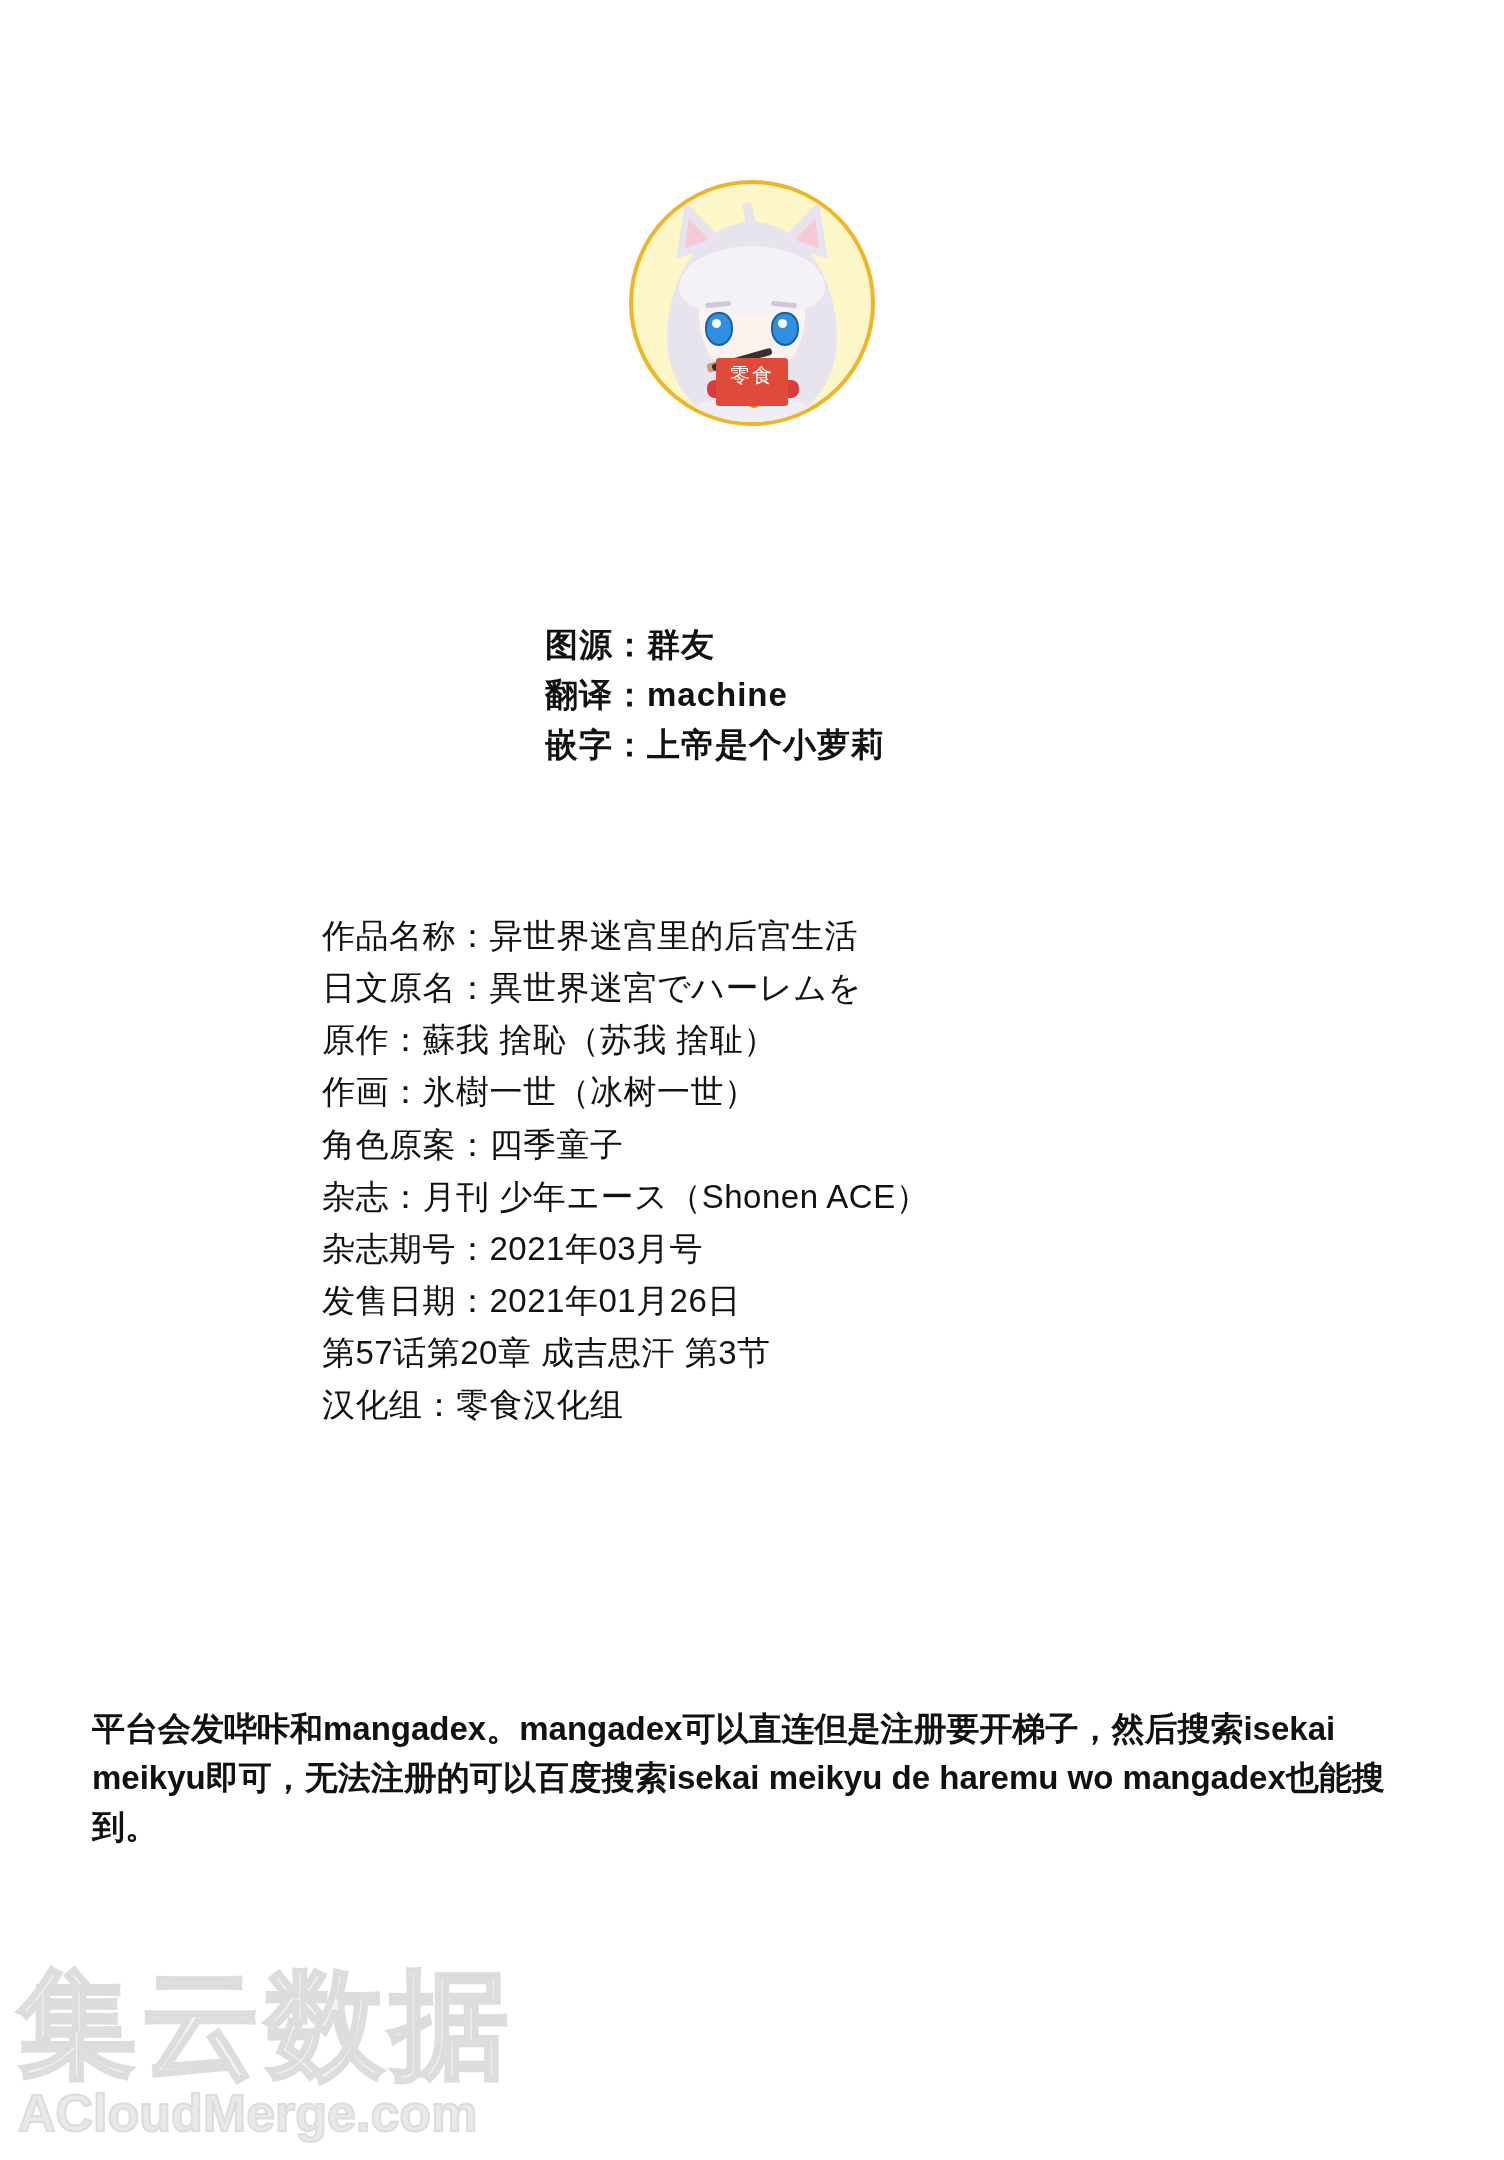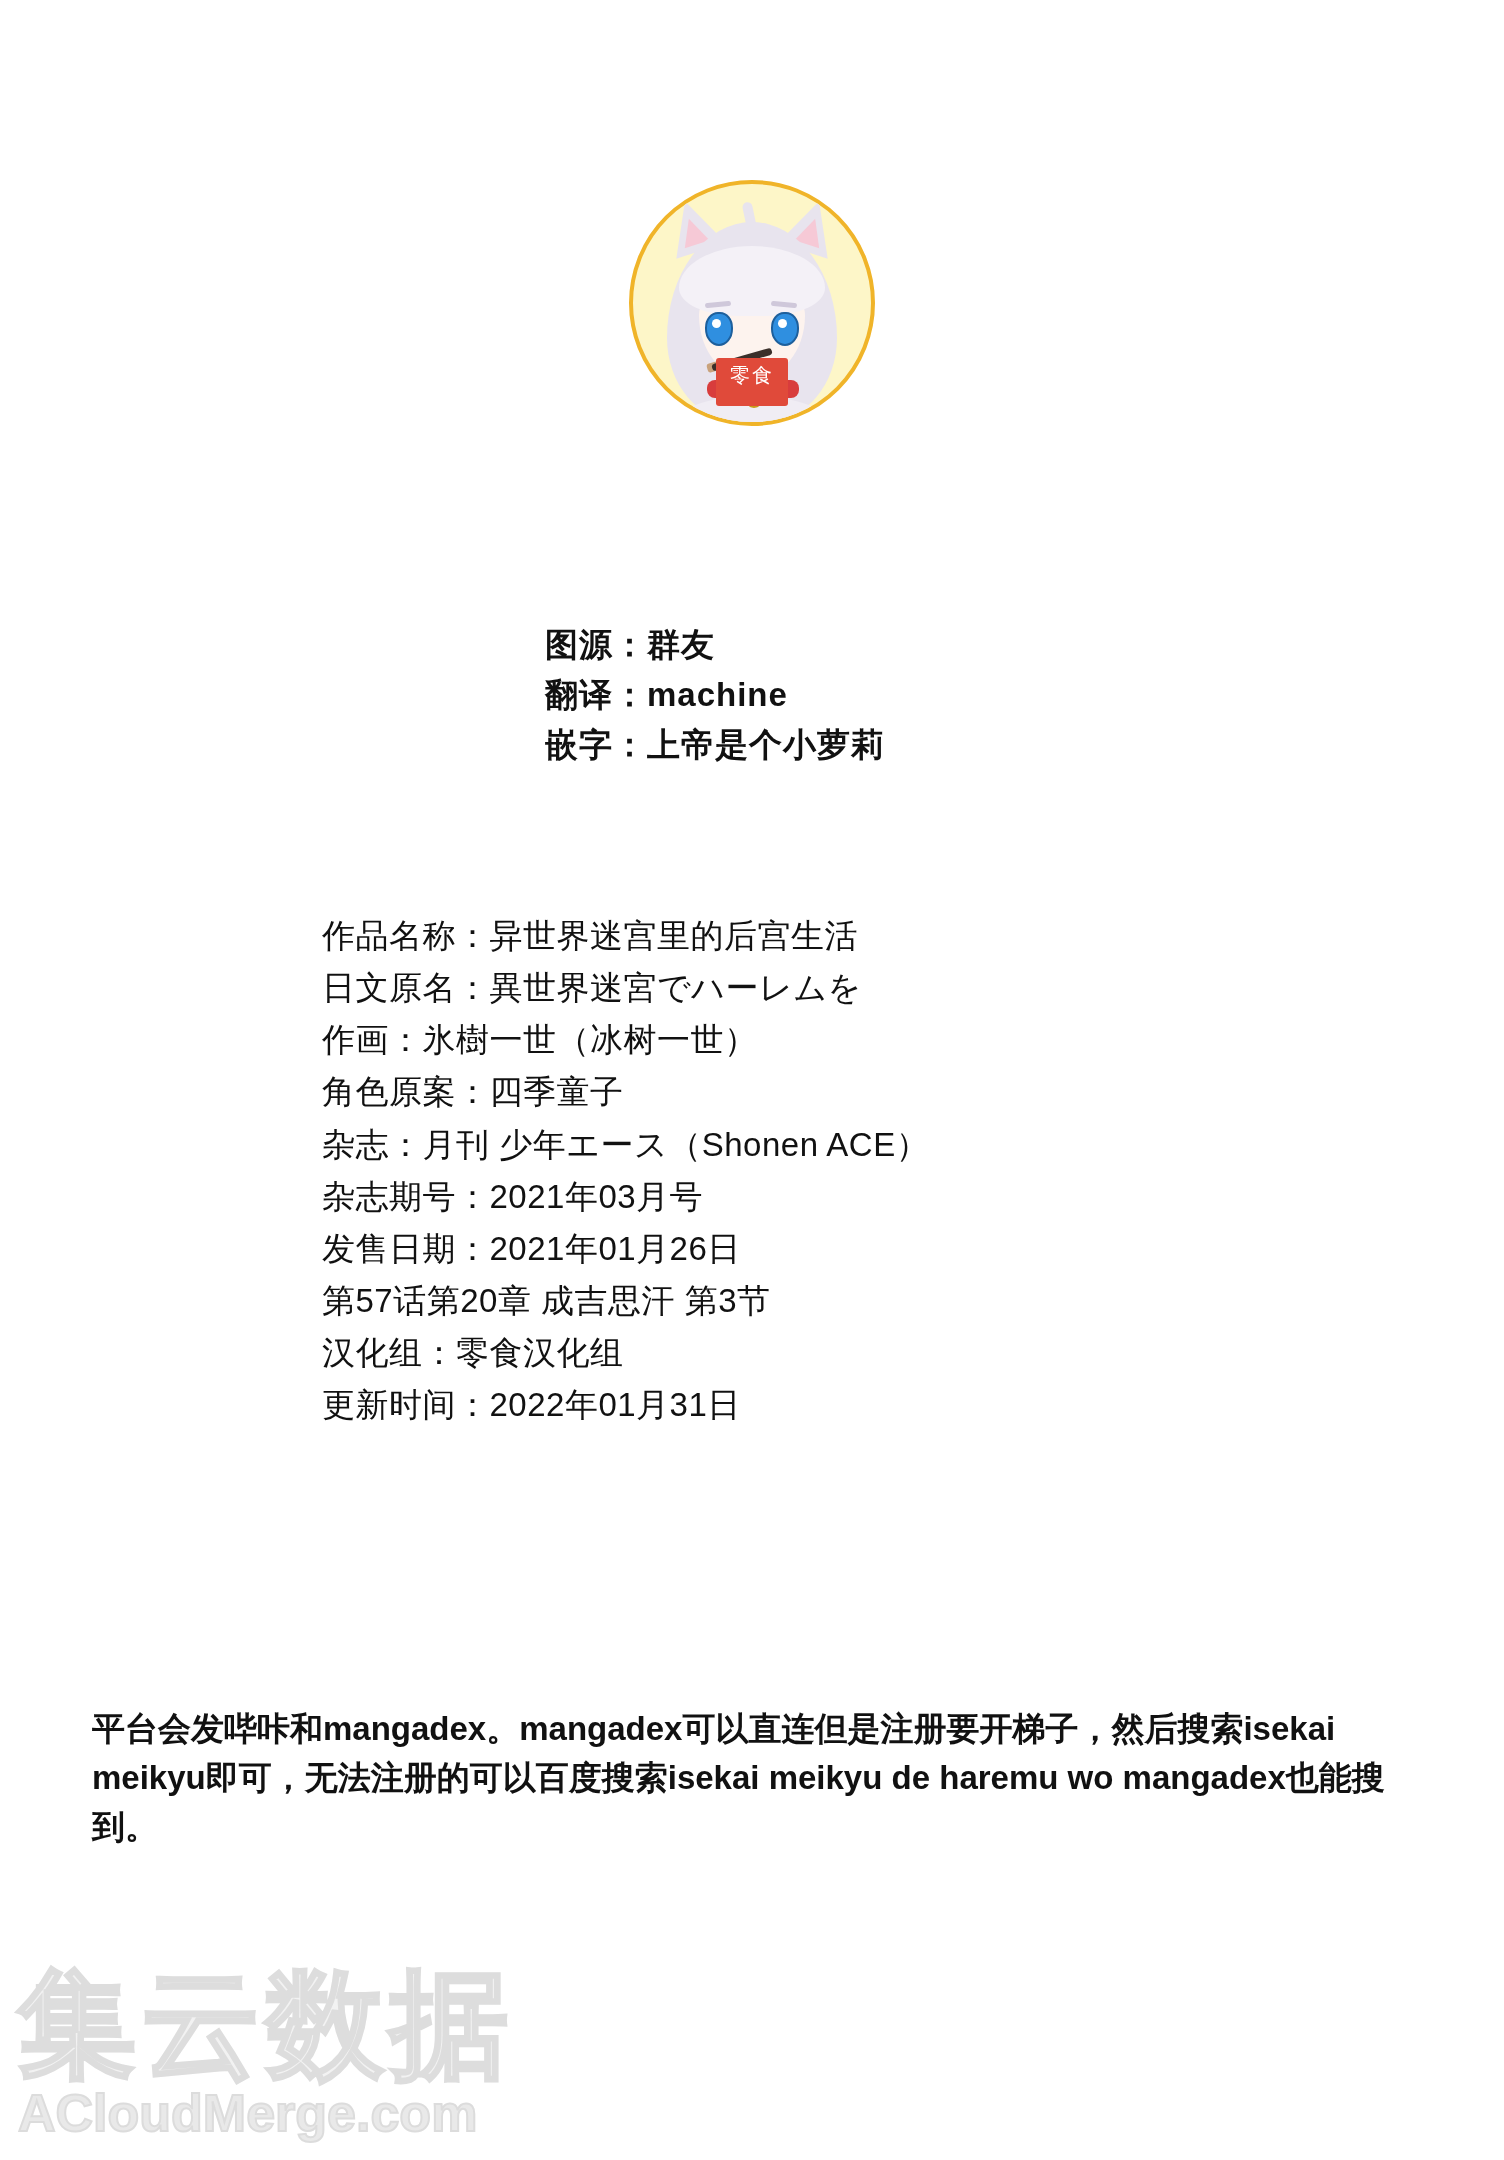--- a/index.html
+++ b/index.html
@@ -289,28 +289,28 @@
 
 <div class="credits">
   <div>图源：群友</div>
   <div>翻译：machine</div>
   <div>嵌字：上帝是个小萝莉</div>
 </div>
 
 <div class="info">
   <div class="row">作品名称：异世界迷宫里的后宫生活</div>
   <div class="row">日文原名：異世界迷宮でハーレムを</div>
+  <div class="row">原作：蘇我 捨恥（苏我 捨耻）</div>
   <div class="row">作画：氷樹一世（冰树一世）</div>
   <div class="row">角色原案：四季童子</div>
   <div class="row">杂志：月刊 少年エース（Shonen ACE）</div>
   <div class="row">杂志期号：2021年03月号</div>
   <div class="row">发售日期：2021年01月26日</div>
   <div class="row">第57话第20章 成吉思汗 第3节</div>
   <div class="row">汉化组：零食汉化组</div>
-  <div class="row">更新时间：2022年01月31日</div>
 </div>
 
 <div class="note">平台会发哔咔和mangadex。mangadex可以直连但是注册要开梯子，然后搜索isekai meikyu即可，无法注册的可以百度搜索isekai meikyu de haremu wo mangadex也能搜到。</div>
 
 <div class="watermark">
   <div class="wm-cn">集云数据</div>
   <div class="wm-en">ACloudMerge.com</div>
 </div>
 
 </body></html>

